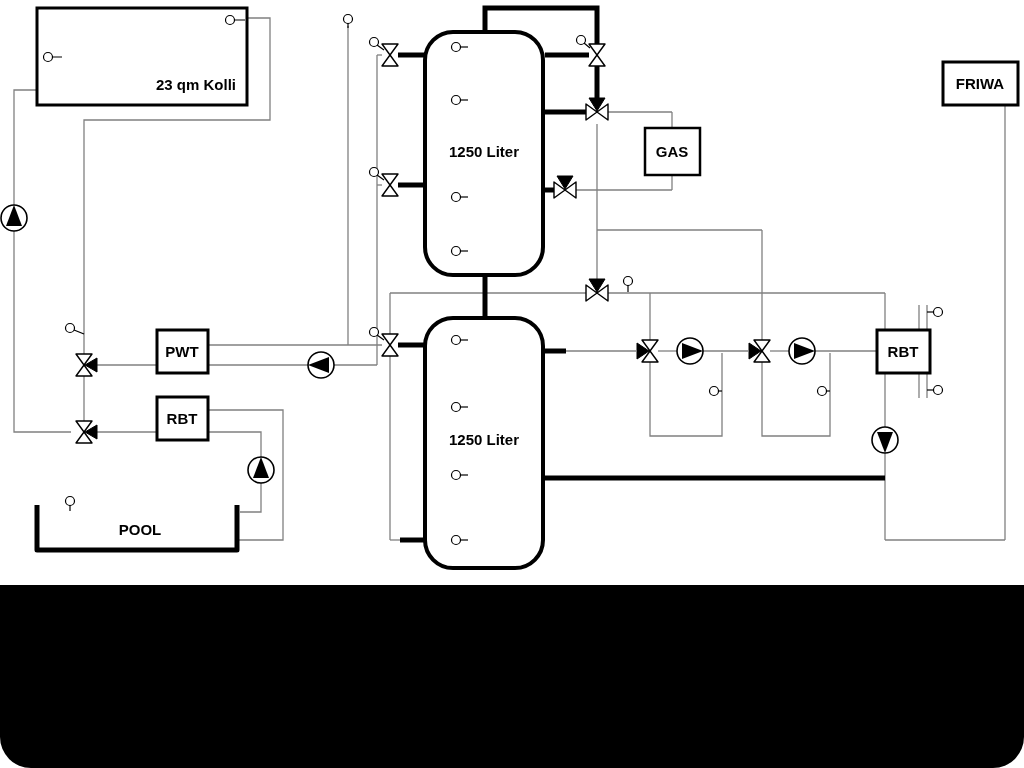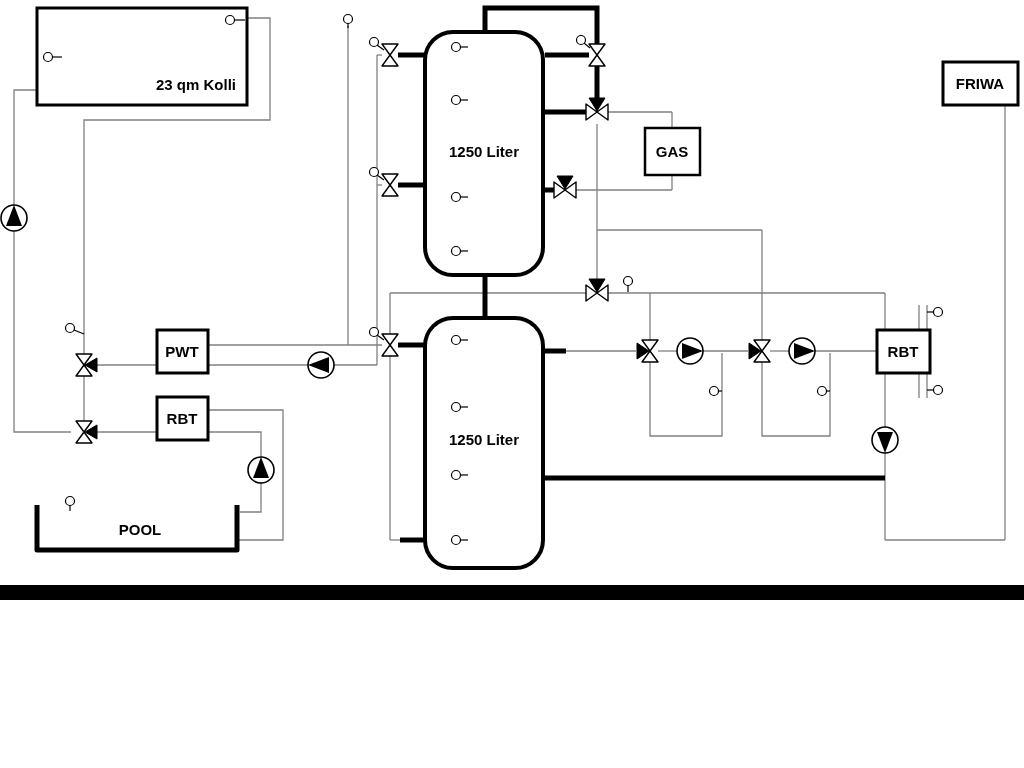--- a/index.html
+++ b/index.html
@@ -1,16 +1,16 @@
 <!DOCTYPE html>
 <html><head>
 <meta charset="utf-8">
 <style>
   html,body{margin:0;padding:0;background:#fff;}
-  .stage{position:relative;width:1024px;height:600px;background:#ffffff;overflow:hidden;}
+  .stage{position:relative;width:1024px;height:768px;background:#ffffff;overflow:hidden;border-radius:31px;}
   svg{position:absolute;left:0;top:0;}
   .pt{stroke:#808080;stroke-width:1.3;fill:none;}
   .pk{stroke:#000000;stroke-width:5;fill:none;}
   .box{fill:#ffffff;stroke:#000000;}
   .vw{fill:#ffffff;stroke:#000000;stroke-width:1.4;stroke-linejoin:round;}
   .vb{fill:#000000;stroke:#000000;stroke-width:1;stroke-linejoin:round;}
   .pc{fill:#ffffff;stroke:#000000;stroke-width:1.6;}
   .ptri{fill:#000000;}
   .sc{fill:#ffffff;stroke:#000000;stroke-width:1.2;}
   .sl{stroke:#000000;stroke-width:1.2;}

